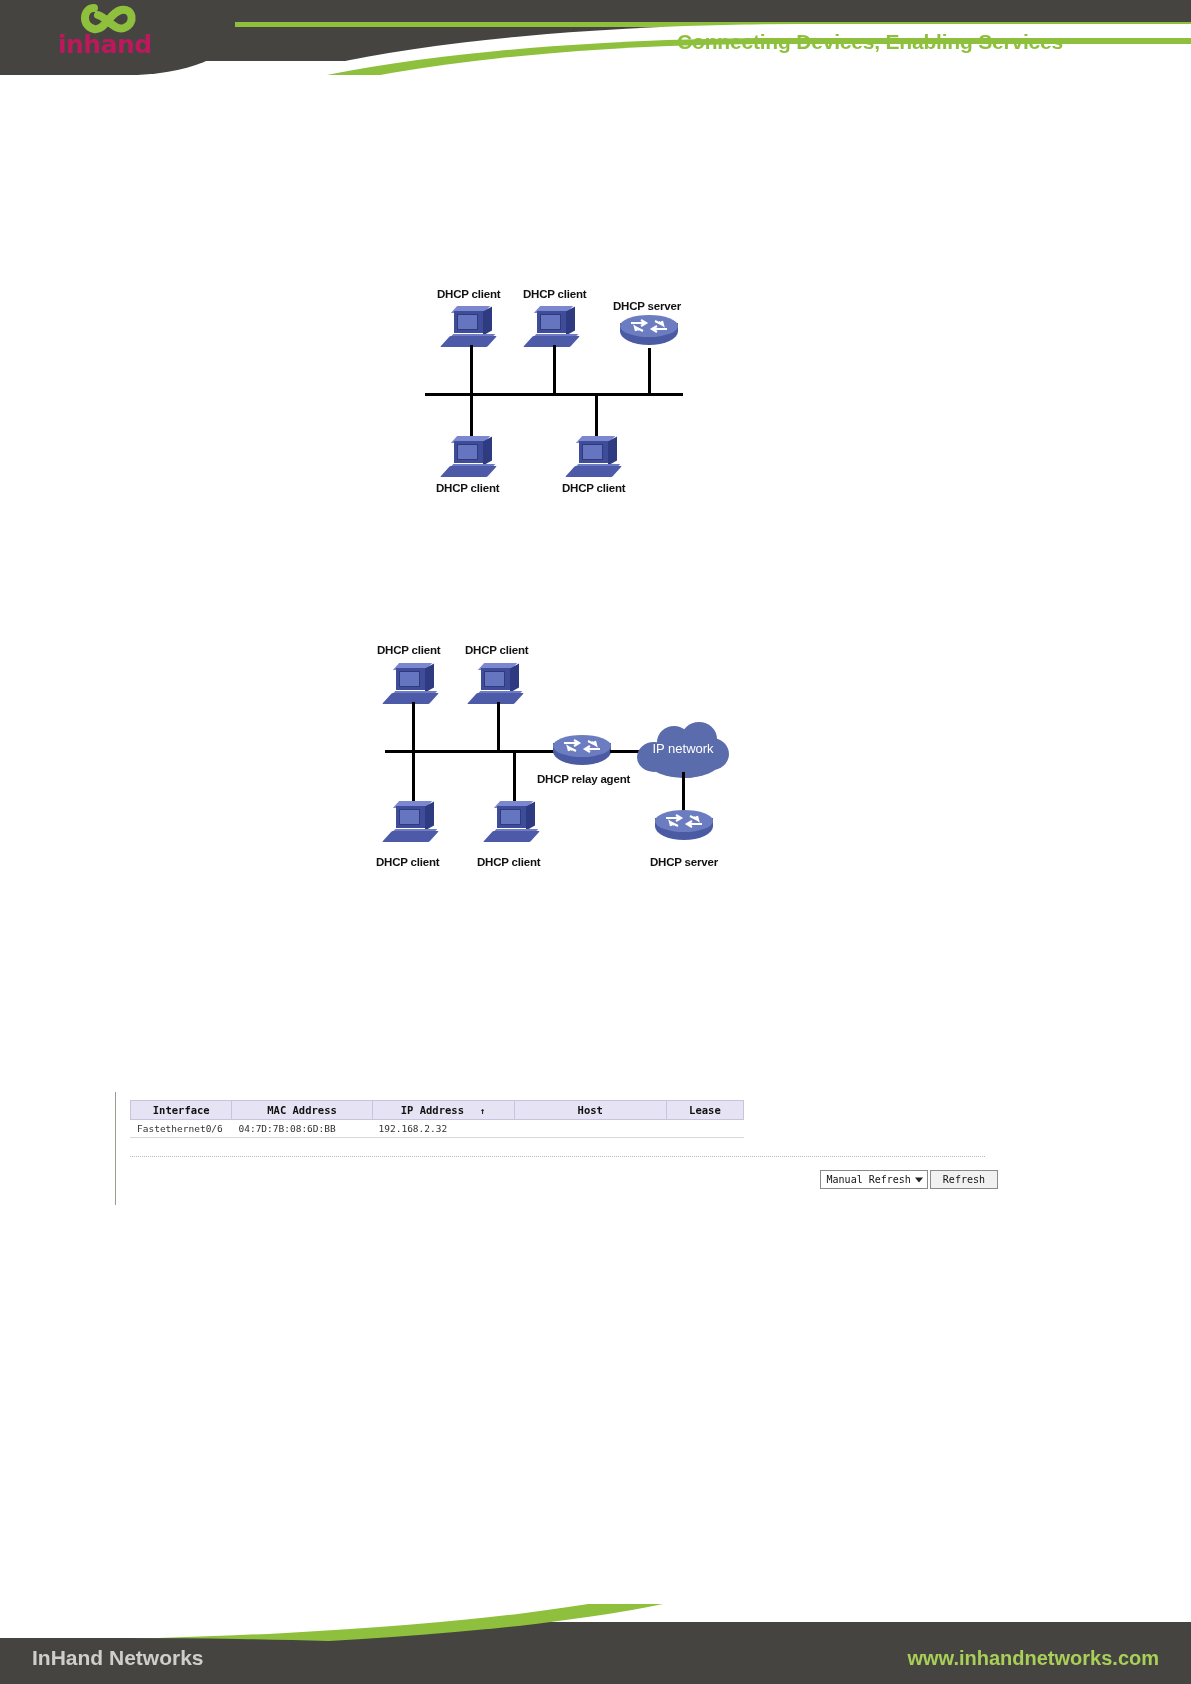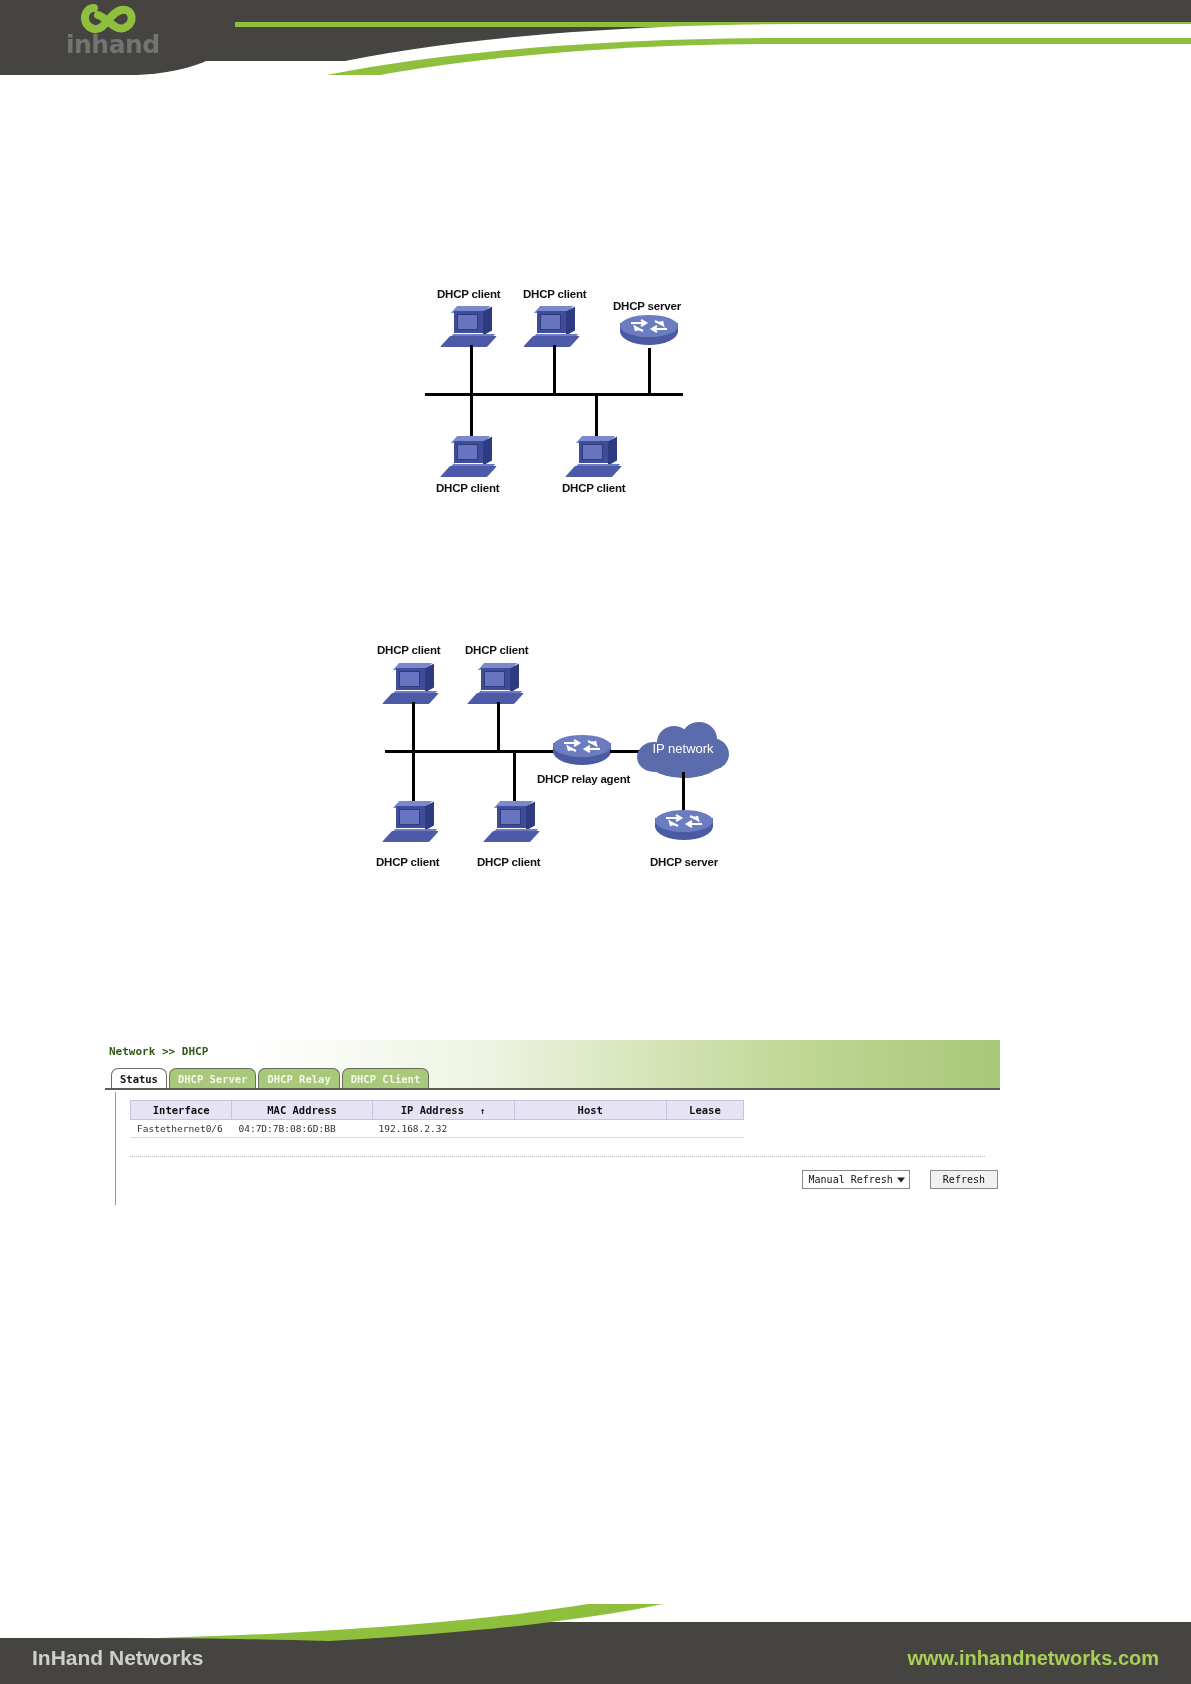--- a/index.html
+++ b/index.html
@@ -49,23 +49,22 @@
     position:absolute; left:0; top:0; width:235px; height:75px;
     background:#464441;
     border-radius: 0 0 46% 0 / 0 0 58% 0;
   }
   .logo-wrap {
     position:absolute; left:58px; top:4px; width:126px; height:62px; z-index:8;
   }
   .logo-mark { position:absolute; left:20px; top:0px; width:62px; height:30px; }
   .logo-word {
     position:absolute; left:0px; top:26px; width:126px;
-    color:#737373; font-size:25px; font-weight:bold; letter-spacing:-0.5px;
+    color:#be185d; font-size:25px; font-weight:bold; letter-spacing:-0.5px;
     font-family:"DejaVu Sans", sans-serif;
-    margin-left:8px;
   }
   .tagline {
     position:absolute; right:128px; top:30px; z-index:9;
     color:#8ec03e; font-size:21px; font-weight:bold;
     font-family:"Liberation Sans", sans-serif;
     letter-spacing:-0.2px;
     white-space:nowrap;
   }
 
   
@@ -225,21 +224,21 @@
     height:18px; padding:0 6px;
     text-align:left; white-space:nowrap;
   }
   .sort-arrow { display:inline-block; margin-left:16px; font-size:9px; }
   .dotted-rule {
     position:absolute; left:14px; top:64px; width:855px; height:0;
     border-top:1px dotted #b9b9b9;
   }
   .ctl-row {
     position:absolute; right:2px; top:78px;
-    display:flex; align-items:center; gap:20px;
+    display:flex; align-items:center; gap:2px;
   }
   .refresh-select {
     height:19px; min-width:108px; padding:0 16px 0 6px;
     background:#ffffff; border:1px solid #8a8a8a;
     font-family:"DejaVu Sans Mono","Liberation Mono",monospace;
     font-size:10px; color:#111111;
     display:flex; align-items:center; position:relative;
     white-space:nowrap;
   }
   .refresh-select .caret {
@@ -270,20 +269,21 @@
 
   <div class="logo-wrap">
     <div class="logo-mark">
       <svg viewBox="0 0 62 30" width="62" height="30" aria-hidden="true">
         <path d="M16 4 C5 4, 3 22, 16 25 C27 27, 31 9, 43 6 C55 3, 58 20, 46 24 C36 27, 30 14, 20 11" fill="none" stroke="#8ec03e" stroke-width="8" stroke-linecap="round"></path>
       </svg>
     </div>
     <div class="logo-word">inhand</div>
   </div>
 
+  <div class="tagline">Connecting Devices, Enabling Services</div>
 </div>
 
 <div class="diagram" style="left:415px; top:280px; width:290px; height:225px;">
 
   <div class="node-label" style="left:22px; top:8px;">DHCP client</div>
   <div class="node-label" style="left:108px; top:8px;">DHCP client</div>
   <div class="node-label" style="left:198px; top:20px;">DHCP server</div>
 
   <div class="pc-icon" style="left:30px; top:25px;">
     <div class="pc-top"></div>
@@ -434,34 +434,20 @@
     </div>
   </div>
 
   <div class="node-label" style="left:11px; top:216px;">DHCP client</div>
   <div class="node-label" style="left:112px; top:216px;">DHCP client</div>
   <div class="node-label" style="left:285px; top:216px;">DHCP server</div>
 </div>
 
 <div class="ui-panel">
 
-  <div class="ui-topbar">
-    <div class="breadcrumb">
-      <span>Network</span>
-      <span class="sep">&gt;&gt;</span>
-      <span>DHCP</span>
-    </div>
-
-    <div class="tabs">
-      <div class="tab active">Status</div>
-      <div class="tab inactive">DHCP Server</div>
-      <div class="tab inactive">DHCP Relay</div>
-      <div class="tab inactive">DHCP Client</div>
-    </div>
-  </div>
 
   <div class="ui-body">
     <table class="data-table">
       <thead>
         <tr>
           <th style="width:100px;">Interface</th>
           <th style="width:138px;">MAC Address</th>
           <th style="width:140px;">
             <span>IP Address</span><span class="sort-arrow">↑</span>
           </th>

